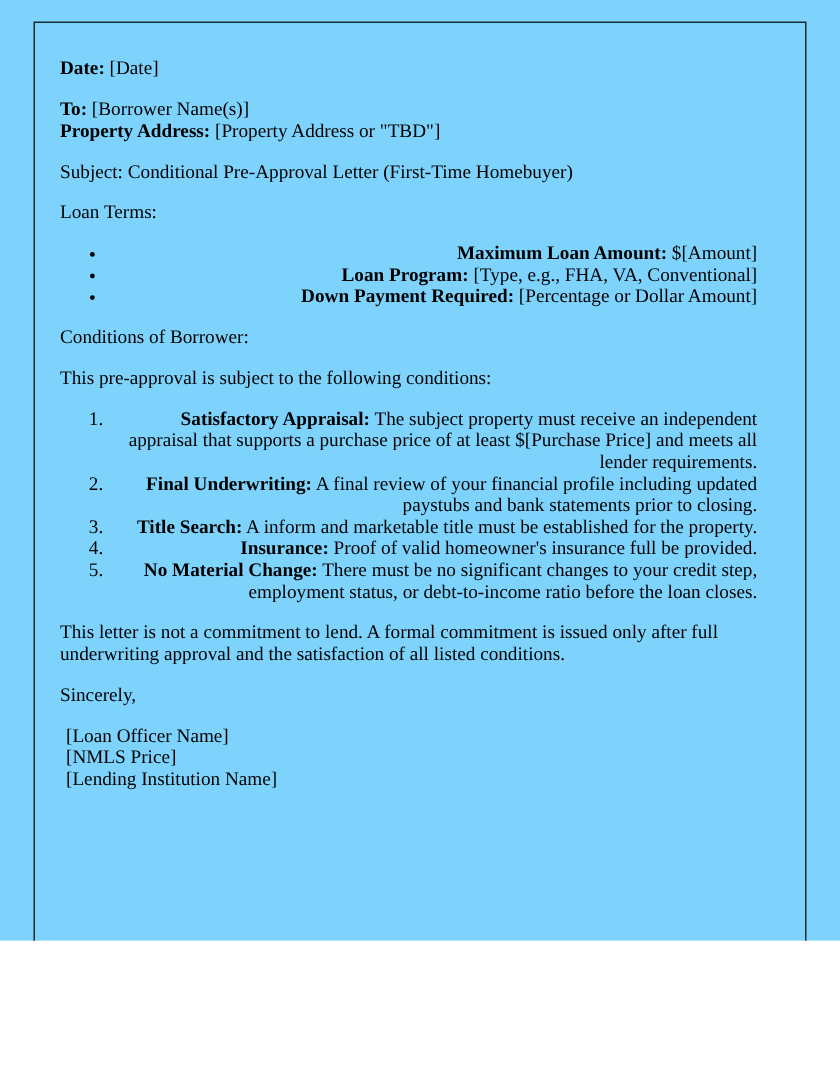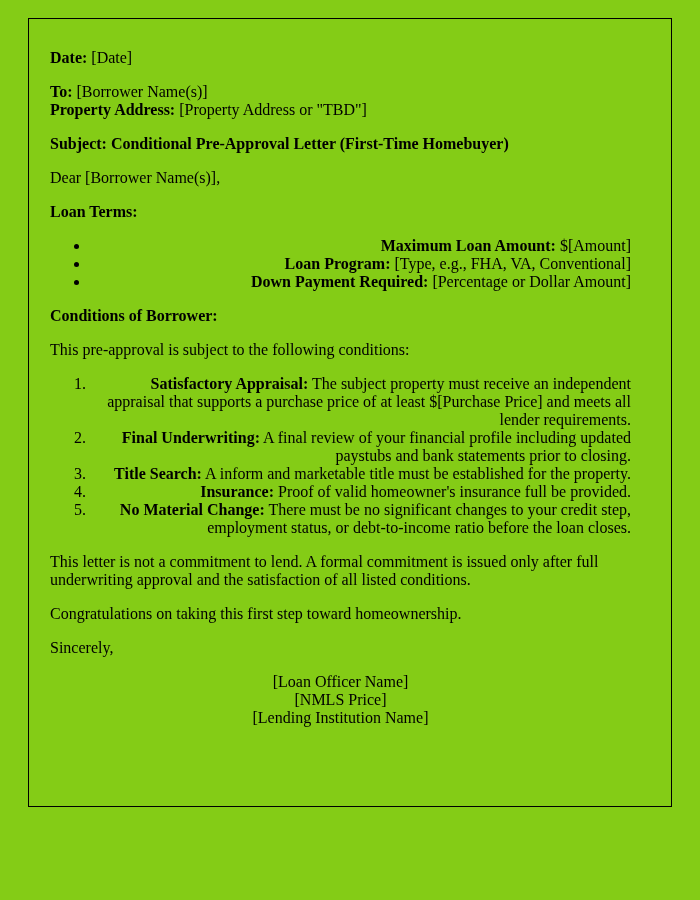--- a/index.html
+++ b/index.html
@@ -3,22 +3,22 @@
 <meta charset="utf-8">
 <style>
   html, body {
     margin: 0;
     padding: 0;
     background: #ffffff;
   }
   .page {
     position: relative;
     width: 700px;
-    height: 900px;
-    background: #84cc16;
+    height: 784px;
+    background: #7dd3fc;
     font-family: "Liberation Serif", "DejaVu Serif", serif;
     font-size: 16px;
     color: #000000;
     line-height: 18px;
   }
   .letter {
     position: absolute;
     top: 18px;
     left: 28px;
     width: 644px;
@@ -33,25 +33,24 @@
   }
   .letter ul, .letter ol {
     margin: 16px 0;
     padding-left: 40px;
   }
   .letter li {
     margin: 0;
     text-align: right;
   }
   .bold {
-    font-weight: bold;
+    font-weight: normal;
   }
   .sig-block {
     margin: 16px 5px;
-    text-align: center;
   }
   .sig-line {
     min-height: 18px;
   }
 </style>
 </head>
 <body>
 
 <div class="page">
   <div class="letter">
@@ -64,21 +63,20 @@
     <p>
       <strong>To:</strong>
       <span>[Borrower Name(s)]</span>
       <br>
       <strong>Property Address:</strong>
       <span>[Property Address or "TBD"]</span>
     </p>
 
     <p class="bold">Subject: Conditional Pre-Approval Letter (First-Time Homebuyer)</p>
 
-    <p>Dear [Borrower Name(s)],</p>
 
 
     <p class="bold">Loan Terms:</p>
 
     <ul>
       <li>
         <strong>Maximum Loan Amount:</strong>
         <span>$[Amount]</span>
       </li>
       <li>
@@ -113,21 +111,20 @@
         <span>Proof of valid homeowner's insurance full be provided.</span>
       </li>
       <li>
         <strong>No Material Change:</strong>
         <span>There must be no significant changes to your credit step, employment status, or debt-to-income ratio before the loan closes.</span>
       </li>
     </ol>
 
     <p>This letter is not a commitment to lend. A formal commitment is issued only after full underwriting approval and the satisfaction of all listed conditions.</p>
 
-    <p>Congratulations on taking this first step toward homeownership.</p>
 
     <p>Sincerely,</p>
 
     <div class="sig-block">
       <div class="sig-line">[Loan Officer Name]</div>
       <div class="sig-line">[NMLS Price]</div>
       <div class="sig-line">[Lending Institution Name]</div>
     </div>
 
   </div>

